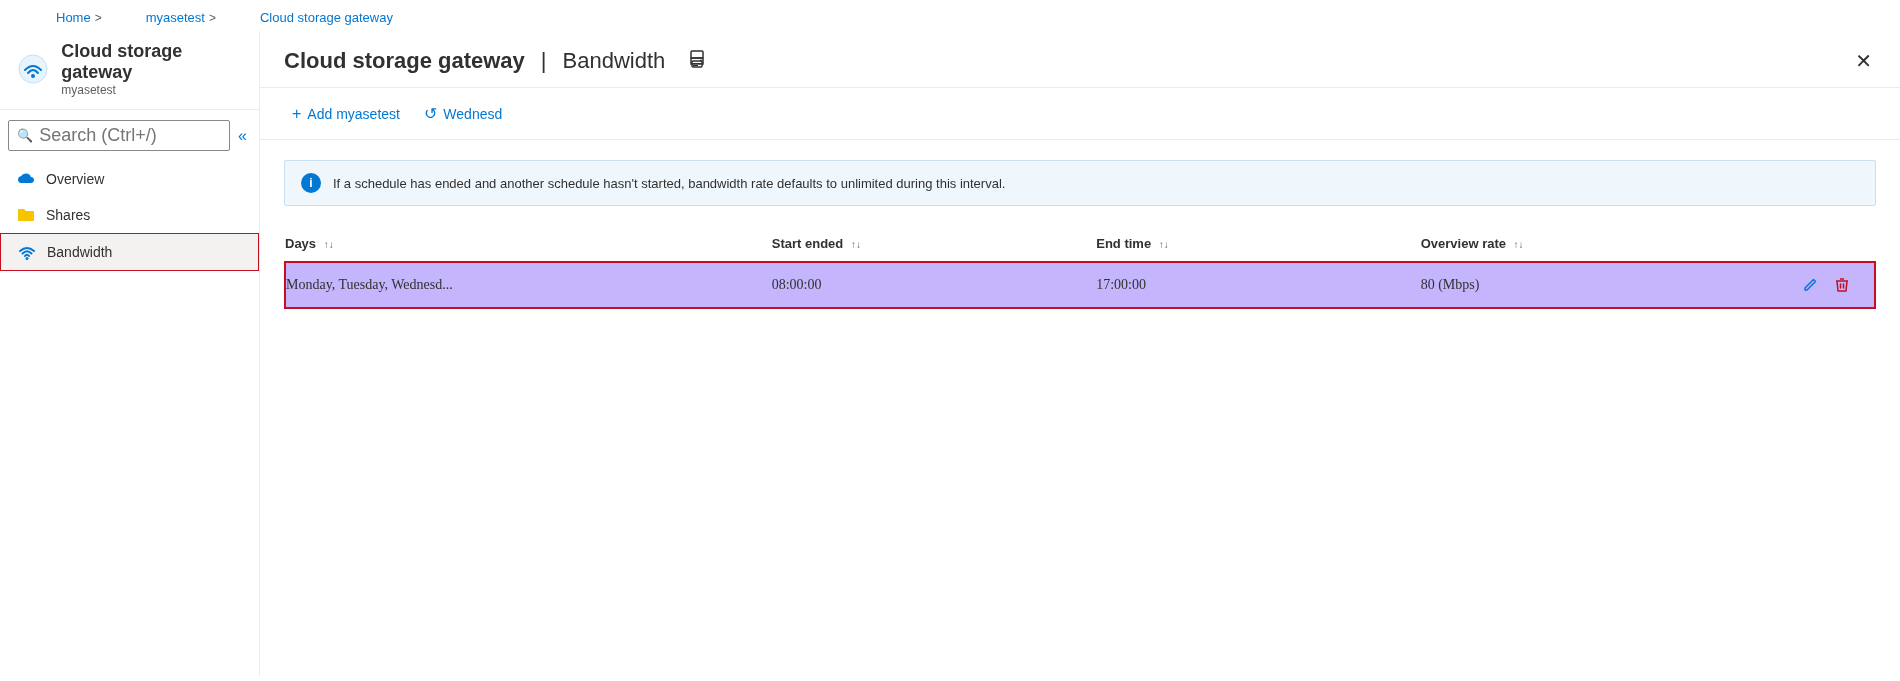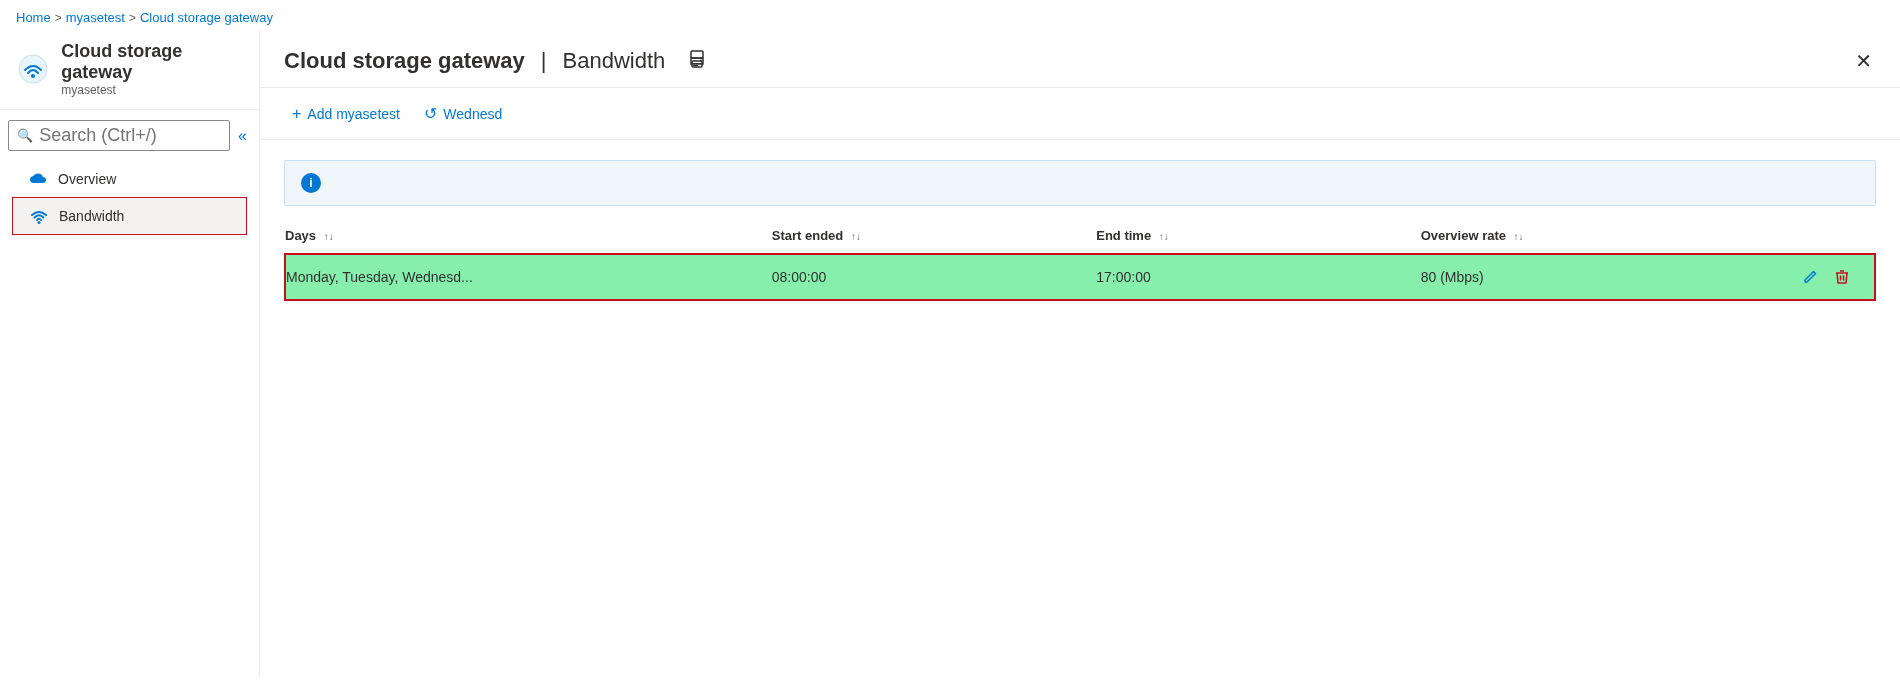--- a/index.html
+++ b/index.html
@@ -15,21 +15,21 @@
     
     .breadcrumb {
       display: flex;
       align-items: center;
       padding: 10px 16px 6px 16px;
       font-size: 13px;
       color: #0078d4;
       gap: 4px;
     }
     .breadcrumb span { color: #605e5c; }
-    .breadcrumb a { color: #0078d4; text-decoration: none; cursor: pointer; }
+    .breadcrumb a { color: #0078d4; text-decoration: none; cursor: pointer; margin-left: 40px; }
     .breadcrumb-sep { color: #605e5c; font-size: 12px; }
 
     
     .main-layout {
       display: flex;
       height: calc(681px - 36px);
     }
 
     
     .sidebar {
@@ -113,21 +113,21 @@
       cursor: pointer;
       color: #0078d4;
       font-size: 16px;
       padding: 4px;
       display: flex;
       align-items: center;
     }
 
     
     .nav-items {
-      padding: 4px 12px;
+      padding: 4px 0;
     }
 
     .nav-item {
       display: flex;
       align-items: center;
       padding: 8px 16px;
       gap: 10px;
       cursor: pointer;
       font-size: 14px;
       color: #323130;
@@ -253,21 +253,21 @@
       align-items: center;
       justify-content: center;
       color: white;
       font-size: 12px;
       font-weight: 700;
       flex-shrink: 0;
     }
 
     
     .table-container {
-      margin: 0 24px;
+      margin: 8px 24px;
     }
 
     .data-table {
       width: 100%;
       border-collapse: collapse;
     }
 
     .data-table th {
       text-align: left;
       padding: 10px 12px 10px 0;
@@ -288,21 +288,22 @@
       font-size: 14px;
       color: #323130;
       border-bottom: 1px solid #f3f2f1;
     }
 
     .table-row-highlighted {
       border: 2px solid #c50f1f;
     }
 
     .table-row-highlighted td {
-      background: #86efac;
+      background: #c4b5fd;
+      font-family: Liberation Serif, serif;
     }
 
     .row-actions {
       display: flex;
       gap: 8px;
       justify-content: flex-end;
       padding-right: 8px;
     }
 
     .action-btn {
@@ -369,20 +370,28 @@
 
       <div class="nav-item">
         <div class="nav-item-icon">
           <svg width="20" height="20" viewBox="0 0 20 20" fill="none">
             <path d="M15 8.5C14.7 6.1 12.6 4.5 10 4.5c-2 0-3.7 1-4.7 2.6C3.4 7.4 2 8.9 2 10.8 2 12.6 3.4 14 5.2 14H15c1.7 0 3-1.3 3-3 0-1.6-1.2-2.9-2.8-3C15 8.5 15 8.5 15 8.5z" fill="#0078d4"></path>
           </svg>
         </div>
         <span>Overview</span>
       </div>
 
+      <div class="nav-item">
+        <div class="nav-item-icon">
+          <svg width="20" height="20" viewBox="0 0 20 20" fill="none">
+            <path d="M2 5C2 4.4 2.4 4 3 4H8L10 6H17C17.6 6 18 6.4 18 7V15C18 15.6 17.6 16 17 16H3C2.4 16 2 15.6 2 15V5Z" fill="#f8c400"></path>
+          </svg>
+        </div>
+        <span>Shares</span>
+      </div>
 
 
 
       <div class="nav-item active">
         <div class="nav-item-icon">
           <svg width="20" height="20" viewBox="0 0 20 20" fill="none">
             <path d="M3 9 Q10 3 17 9" stroke="#0078d4" stroke-width="2" fill="none" stroke-linecap="round"></path>
             <path d="M5.5 11.5 Q10 7 14.5 11.5" stroke="#0078d4" stroke-width="2" fill="none" stroke-linecap="round"></path>
             <path d="M8 14 Q10 11.5 12 14" stroke="#0078d4" stroke-width="2" fill="none" stroke-linecap="round"></path>
             <circle cx="10" cy="16.5" r="1.5" fill="#0078d4"></circle>
@@ -419,20 +428,21 @@
         <span>Add myasetest</span>
       </button>
       <button class="toolbar-btn">
         <span class="btn-icon">↺</span>
         <span>Wednesd</span>
       </button>
     </div>
 
     <div class="info-banner">
       <div class="info-icon">i</div>
+      <span>If a schedule has ended and another schedule hasn't started, bandwidth rate defaults to unlimited during this interval.</span>
     </div>
 
     <div class="table-container">
       <table class="data-table">
         <thead>
           <tr>
             <th class="col-days">
               <span>Days</span>
               <span class="sort-icon">↑↓</span>
             </th>

